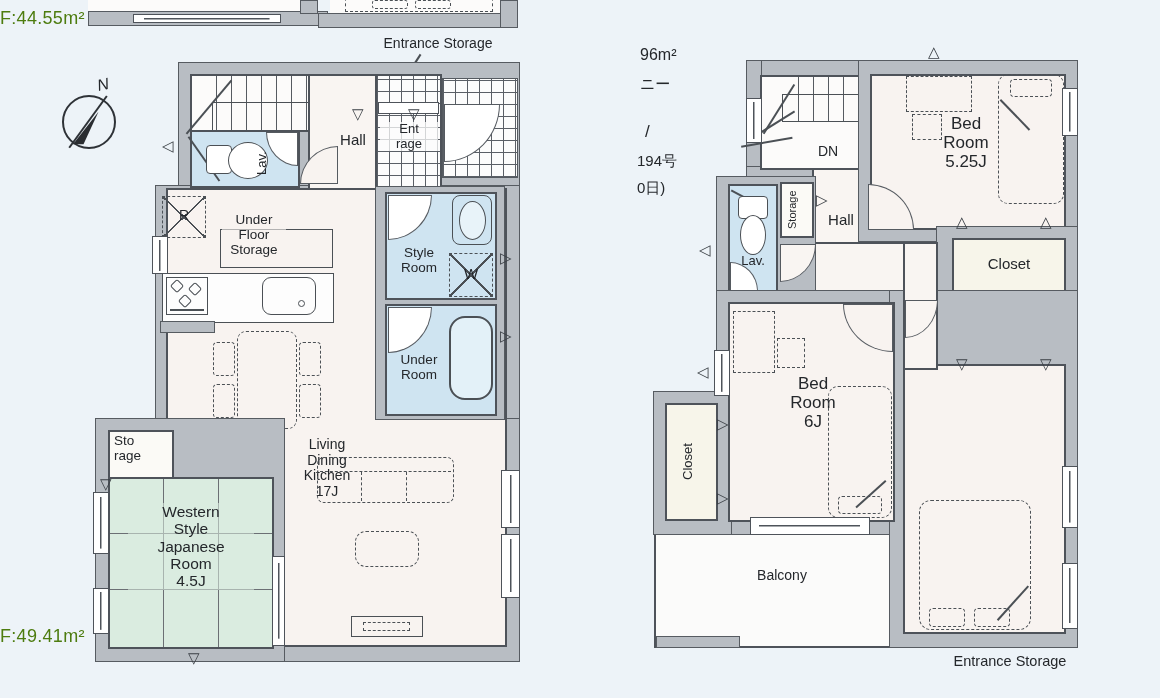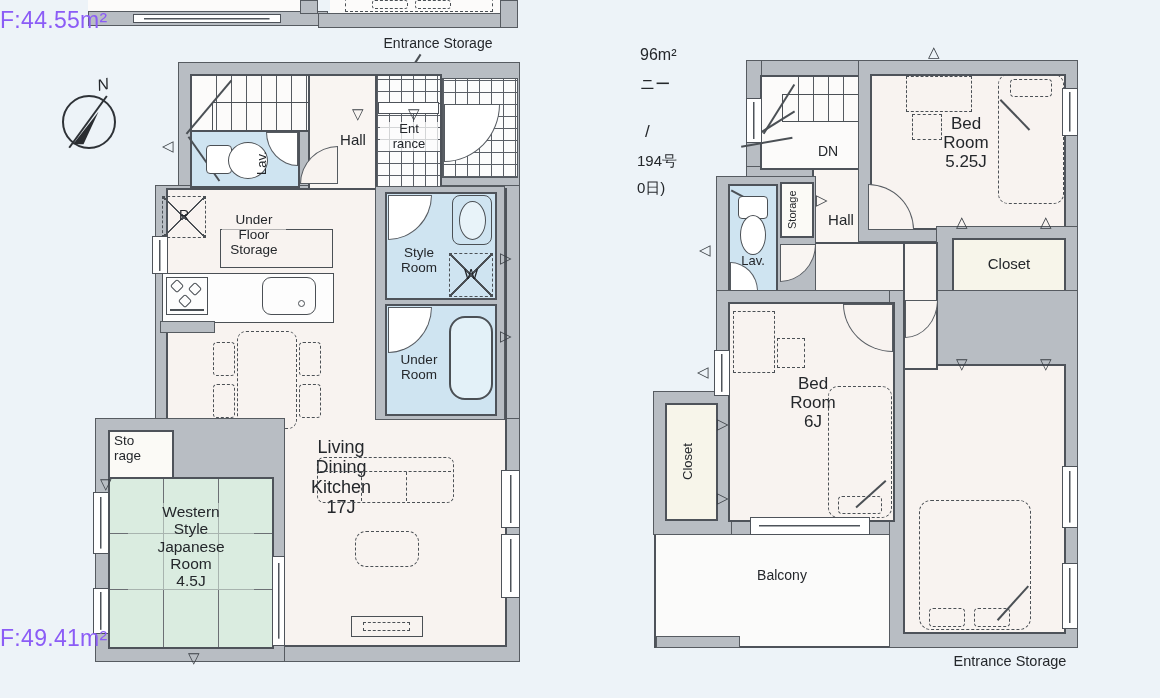--- a/index.html
+++ b/index.html
@@ -8,21 +8,21 @@
   #canvas{position:relative;width:1160px;height:698px;background:#edf3f8}
   .abs{position:absolute}
   .w{position:absolute;background:#b8bdc3;border:1.5px solid #565b61}
   .rm{position:absolute;border:2px solid #4e535a;background:#f8f3f0}
   .white{background:#fcfbfa}
   .blue{background:#cfe4f1}
   .tatami{background:#daece0}
   .closet{background:#f7f5ea}
   .lbl{position:absolute;white-space:pre-line;text-align:center;line-height:1.12;color:#24272b}
   .left{text-align:left}
-  .area{font-size:23px;color:#8b5cf6;letter-spacing:.3px;white-space:nowrap}
+  .area{font-size:18px;color:#4d7c0f;letter-spacing:.3px;white-space:nowrap}
   .vlbl{position:absolute;writing-mode:vertical-rl;transform:rotate(180deg);text-align:center;color:#24272b}
   .dash{position:absolute;border:1.6px dashed #4b5055;background:transparent}
   .sbox{position:absolute;border:1.4px solid #4b5055;background:transparent}
   .door{position:absolute;border:1.5px solid #555a60;background:#fff}
   .win{position:absolute;background:#fff;border:1px solid #4e535a}
   .winv{background-image:linear-gradient(#4e535a,#4e535a);background-size:1.5px 86%;background-repeat:no-repeat;background-position:center}
   .winh{background-image:linear-gradient(#4e535a,#4e535a);background-size:86% 1.5px;background-repeat:no-repeat;background-position:center}
   .vent{position:absolute;color:#393e44;font-size:15px;line-height:1;background:transparent}
   .grid{background-color:#fcfcfc;background-image:repeating-linear-gradient(0deg,#5a5f66 0 1px,transparent 1px 12px),repeating-linear-gradient(90deg,#5a5f66 0 1px,transparent 1px 12px)}
   .treads{position:absolute;background-image:repeating-linear-gradient(90deg,#565b61 0 1.5px,transparent 1.5px 15px)}
@@ -74,21 +74,21 @@
   <div class="line" style="left:203px;top:132px;width:1.5px;height:54px;transform:rotate(-35deg)"></div>
   <div class="sbox" style="left:206px;top:145px;width:26px;height:29px;border-radius:4px;background:#fff"></div>
   <div class="sbox" style="left:228px;top:142px;width:40px;height:37px;border-radius:50%;background:#fff"></div>
   <div class="vlbl" style="left:254px;top:140px;width:20px;height:46px;font-size:13px">Lav.</div>
   <div class="door" style="left:266px;top:132px;width:32px;height:34px;border-radius:0 0 0 100%"></div>
   <span class="vent" style="left:162px;top:138px">◁</span>
 
   <div class="rm grid" style="left:375px;top:74px;width:67px;height:116px"></div>
   <div class="win" style="left:378px;top:102px;width:61px;height:12px"></div>
   <div class="lbl" style="left:380px;top:122px;width:58px;font-size:13px;background:rgba(252,252,252,.75)">Ent
-rance</div>
+rage</div>
   <span class="vent" style="left:352px;top:106px">▽</span>
   <span class="vent" style="left:408px;top:106px">▽</span>
   <div class="door" style="left:444px;top:104px;width:56px;height:58px;border-radius:0 0 100% 0"></div>
   <div class="door" style="left:300px;top:146px;width:38px;height:38px;border-radius:100% 0 0 0;background:#f8f3f0"></div>
 
   <div class="rm" style="left:166px;top:188px;width:341px;height:459px"></div>
   <div class="dash xbox" style="left:162px;top:196px;width:44px;height:42px"></div>
   <div class="lbl" style="left:162px;top:208px;width:44px;font-size:14px">R</div>
   <div class="sbox" style="left:220px;top:229px;width:113px;height:39px;border-width:1.1px"></div>
   <div class="lbl" style="left:222px;top:212px;width:64px;font-size:13.5px;background:rgba(248,243,240,.6)">Under
@@ -103,21 +103,21 @@
   <div class="sbox" style="left:262px;top:277px;width:54px;height:38px;border-radius:9px;background:#fdfdfd"></div>
   <div class="sbox" style="left:298px;top:300px;width:7px;height:7px;border-radius:50%"></div>
   <div class="w" style="left:160px;top:321px;width:55px;height:12px"></div>
 
   <div class="dash" style="left:237px;top:331px;width:60px;height:98px;border-radius:9px"></div>
   <div class="dash" style="left:213px;top:342px;width:22px;height:34px;border-radius:4px"></div>
   <div class="dash" style="left:213px;top:384px;width:22px;height:34px;border-radius:4px"></div>
   <div class="dash" style="left:299px;top:342px;width:22px;height:34px;border-radius:4px"></div>
   <div class="dash" style="left:299px;top:384px;width:22px;height:34px;border-radius:4px"></div>
 
-  <div class="lbl" style="left:301px;top:437px;width:80px;font-size:18px">Living
+  <div class="lbl" style="left:287px;top:437px;width:80px;font-size:14px">Living
 Dining
 Kitchen
 17J</div>
 
   <div class="dash" style="left:317px;top:457px;width:137px;height:46px;border-radius:7px"></div>
   <div class="abs" style="left:320px;top:471px;width:131px;height:0;border-top:1.4px dashed #4b5055"></div>
   <div class="abs" style="left:361px;top:472px;width:0;height:29px;border-left:1.4px dashed #4b5055"></div>
   <div class="abs" style="left:406px;top:472px;width:0;height:29px;border-left:1.4px dashed #4b5055"></div>
   <div class="dash" style="left:355px;top:531px;width:64px;height:36px;border-radius:11px"></div>
   <div class="sbox" style="left:351px;top:616px;width:72px;height:21px"></div>

